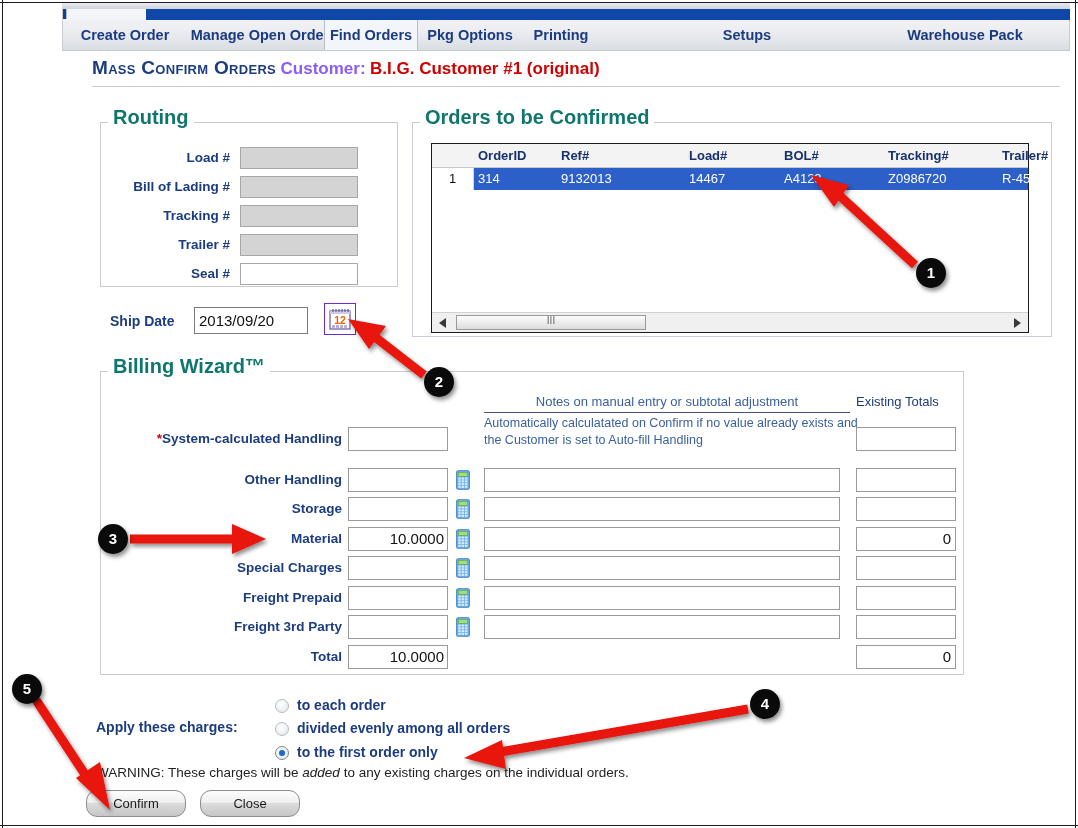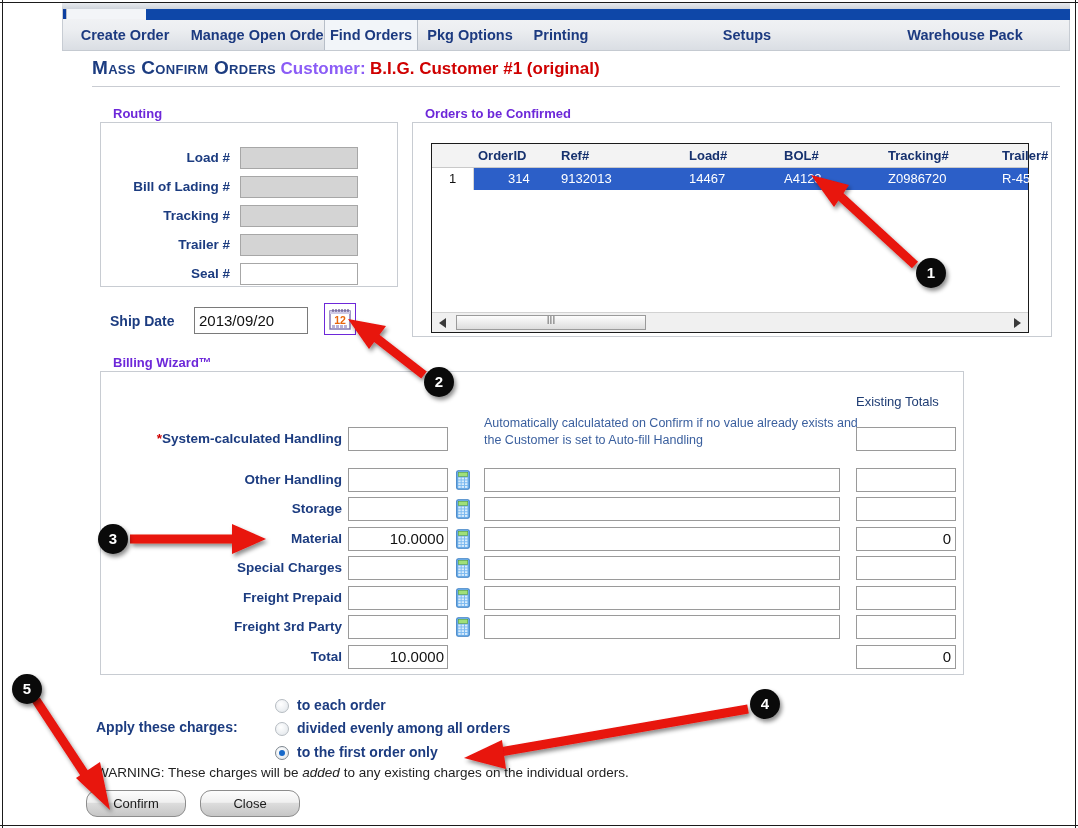--- a/index.html
+++ b/index.html
@@ -104,23 +104,23 @@
   }
 
   
   .fs {
     position: absolute;
     border: 1px solid #c8ccd2;
     box-sizing: border-box;
   }
   .fs-legend {
     position: absolute;
-    color: #6d28d9;
+    color: #0f766e;
     font-weight: bold;
-    font-size: 13px;
+    font-size: 20px;
     background: #fff;
     padding: 0 5px;
     white-space: nowrap;
   }
 
   
   #fs-routing { left: 98px; top: 122px; width: 298px; height: 165px; }
   #lg-routing { left: 108px; top: 106px; }
   .rt-label {
     position: absolute;
@@ -375,37 +375,38 @@
         <div class="gh" style="left: 46px; width: 80px;">OrderID</div>
         <div class="gh" style="left: 129px; width: 120px;">Ref#</div>
         <div class="gh" style="left: 257px; width: 90px;">Load#</div>
         <div class="gh" style="left: 352px; width: 100px;">BOL#</div>
         <div class="gh" style="left: 456px; width: 110px;">Tracking#</div>
         <div class="gh" style="left: 570px; width: 60px;">Trailer#</div>
       </div>
     <div id="grid-row">
       <div id="grid-row-num">1</div>
       <div id="grid-row-sel"></div>
-    <div class="gc" style="left: 46px; width: 80px; margin-left: 30px;">314</div>
+    <div class="gc" style="left: 46px; width: 80px;">314</div>
         <div class="gc" style="left: 129px; width: 120px;">9132013</div>
         <div class="gc" style="left: 257px; width: 90px;">14467</div>
         <div class="gc" style="left: 352px; width: 100px;">A4123</div>
         <div class="gc" style="left: 456px; width: 110px;">Z0986720</div>
         <div class="gc" style="left: 570px; width: 60px;">R-456</div>
       </div>
     <div id="grid-scroll">
       <div class="gs-arrow" id="gs-left"></div>
       <div id="gs-thumb"></div>
       <div class="gs-arrow" id="gs-right"></div>
     </div>
   </div>
 
   <fieldset id="fs-billing" class="fs"></fieldset>
   <div id="lg-billing" class="fs-legend">Billing Wizard™</div>
 
+  <div id="notes-head">Notes on manual entry or subtotal adjustment</div>
   <div id="existing-head">Existing Totals</div>
   <div id="auto-note">Automatically calculatated on Confirm if no value already exists and the Customer is set to Auto-fill Handling</div>
   <div id="billing-rows">
       <div class="bw-label" style="left: 110px; width: 232px; top: 431px;"><span class="star">*</span>System-calculated Handling</div>
       <div class="bw-input" style="left: 348px; top: 427px;"></div>
       <div class="tot-input" style="top: 427px;"></div>
       <div class="bw-label" style="left: 110px; width: 232px; top: 472px;">Other Handling</div>
       <div class="bw-input" style="left: 348px; top: 468px;"></div>
       <span class="calc-icon" style="left: 456px; top: 470px;"><svg viewBox="0 0 14 20">
   <rect x="0.7" y="0.7" width="12.6" height="18.6" rx="1.6" fill="#7ab8f0" stroke="#3b7fc4" stroke-width="1.1"></rect>

